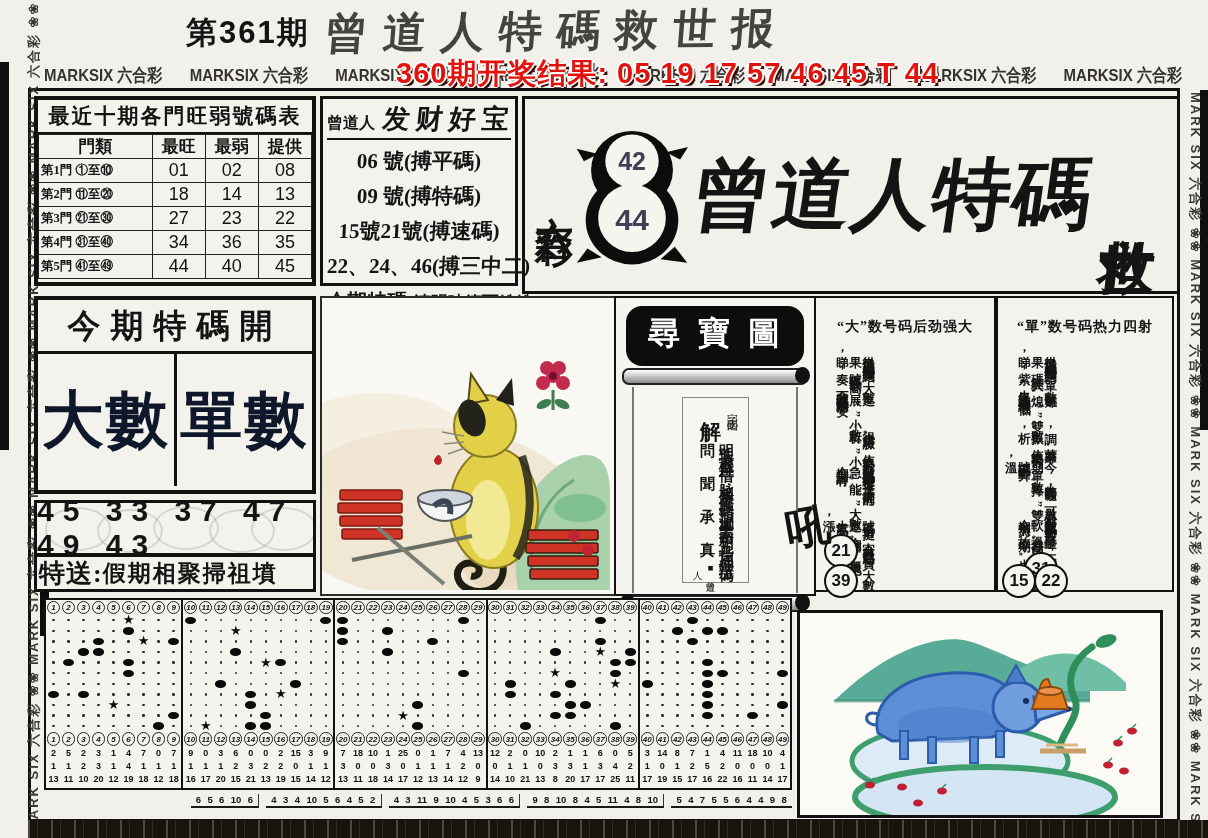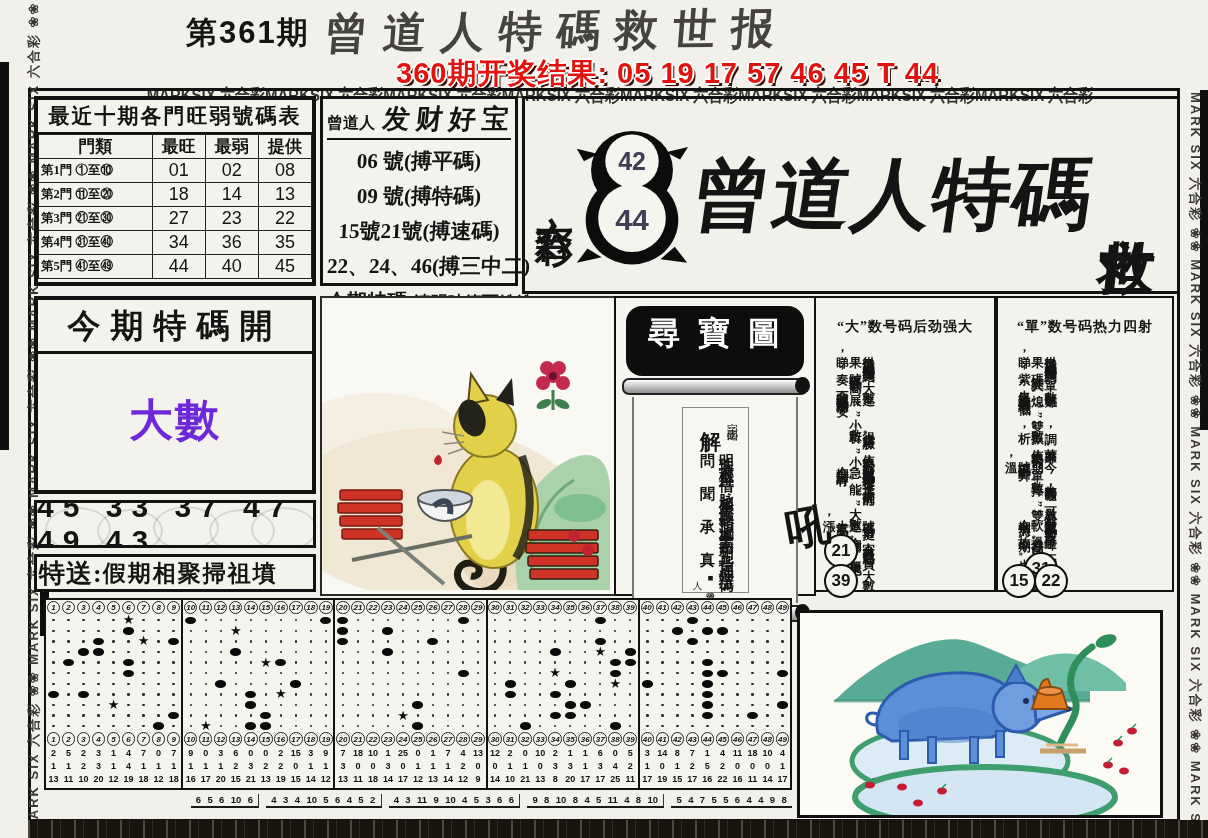--- a/index.html
+++ b/index.html
@@ -5,21 +5,21 @@
   html,body{margin:0;padding:0;}
   body{width:1208px;height:838px;background:#e9e7e1;font-family:"Liberation Serif","DejaVu Serif",serif;color:#141414;}
   #page{position:relative;width:1208px;height:838px;background:#f2f0ea;overflow:hidden;}
   .abs{position:absolute;}
   .box{position:absolute;border:3px solid #121212;background:#f4f2ec;box-sizing:border-box;}
   
   #issue{left:150px;top:12px;width:180px;font-size:31px;font-weight:700;letter-spacing:2px;margin-left:36px;}
   #issue b{font-family:"Liberation Sans",sans-serif;}
   #masthead{left:325px;top:2px;width:545px;font-size:43px;font-weight:600;letter-spacing:15px;color:#2e2c29;transform:rotate(-.6deg) skewX(-5deg);opacity:.88;}
   #tagline{left:878px;top:20px;width:300px;font-size:27px;font-weight:700;letter-spacing:3px;}
-  #brand-strip{left:45px;top:60px;width:1150px;height:30px;display:flex;justify-content:center;align-items:center;padding:0 6px;box-sizing:border-box;margin-top:20px;}
+  #brand-strip{left:38px;top:60px;width:1150px;height:30px;display:flex;justify-content:space-between;align-items:center;padding:0 6px;box-sizing:border-box;}
   #brand-strip span{font-family:"Liberation Sans",sans-serif;font-weight:700;font-size:15px;color:#35332f;transform:scaleY(1.15);white-space:nowrap;}
   #result-line{left:396px;top:54px;font-family:"Liberation Sans",sans-serif;font-weight:900;font-size:29px;letter-spacing:1px;color:#e2130c;white-space:nowrap;
     text-shadow:-2px 0 #fff,2px 0 #fff,0 -2px #fff,0 2px #fff,3px 3px 0 #3a0d08;}
   
   #frame{left:28px;top:88px;width:1152px;height:734px;border:3px solid #121212;background:transparent;box-sizing:border-box;}
   #leftbar{left:0;top:62px;width:9px;height:388px;background:#0f0f0f;}
   #rightbar{left:1200px;top:90px;width:8px;height:340px;background:#0f0f0f;}
   .vstrip{position:absolute;white-space:nowrap;font-family:"Liberation Sans",sans-serif;font-weight:700;font-size:13px;color:#3a3833;letter-spacing:2px;transform-origin:0 0;}
   #vstrip-left{left:25px;top:832px;transform:rotate(-90deg);}
   #vstrip-right{left:1204px;top:92px;transform:rotate(90deg);}
@@ -41,33 +41,33 @@
   #fortune-special span{font-size:17px;font-weight:700;}
   
   #logo-box{left:522px;top:96px;width:652px;height:192px;border:3px solid #121212;display:flex;align-items:center;}
   #logo-vert{writing-mode:vertical-rl;font-size:38px;font-weight:900;line-height:1;margin:0 2px 0 10px;letter-spacing:6px;}
   #logo-title{font-size:78px;font-weight:900;letter-spacing:2px;white-space:nowrap;transform:skewX(-8deg);margin-left:4px;}
   #logo-stack{writing-mode:vertical-rl;font-size:56px;font-weight:900;line-height:1;margin:0 14px;transform:skewX(-6deg);}
   
   #special-box{left:34px;top:296px;width:282px;height:198px;border:4px solid #121212;}
   #special-head{font-size:33px;font-weight:900;text-align:center;letter-spacing:10px;padding:4px 0 2px;}
   #special-cells{display:flex;height:132px;border-top:3px solid #121212;}
-  .special-cell{flex:1;border-right:3px solid #121212;display:flex;align-items:center;justify-content:center;font-size:44px;font-weight:900;color:#6d28d9;letter-spacing:2px;}
+  .special-cell{flex:1;border-right:3px solid #121212;display:flex;align-items:center;justify-content:center;font-size:62px;font-weight:900;color:#0f172a;letter-spacing:2px;}
   .special-cell:last-child{border-right:none;}
-  #numbers-box{left:34px;top:500px;width:282px;height:48px;border:3px solid #121212;display:flex;align-items:center;justify-content:center;overflow:hidden;}
+  #numbers-box{left:34px;top:500px;width:282px;height:56px;border:3px solid #121212;display:flex;align-items:center;justify-content:center;overflow:hidden;}
   #numbers-box .wm{position:absolute;border:2px solid rgba(40,40,40,.14);border-radius:50%;width:62px;height:40px;}
   #special-numbers{font-family:"Liberation Sans",sans-serif;font-size:30px;font-weight:700;letter-spacing:9px;position:relative;}
   #bonus-box{left:34px;top:554px;width:282px;height:38px;border:3px solid #121212;display:flex;align-items:center;padding:0 2px;white-space:nowrap;}
   #bonus-label{font-size:26px;font-weight:900;letter-spacing:1px;}
   #bonus-text{font-size:23px;font-weight:700;letter-spacing:2px;}
   
   #cat-box{left:320px;top:296px;width:292px;height:296px;border:2px solid #2a2a2a;background:#faf8f2;}
   
   #treasure{left:614px;top:296px;width:198px;height:296px;border:2px solid #121212;background:#f6f4ee;}
-  #treasure-title{margin:8px 10px 2px;background:#0d0d0d;border-radius:16px;color:#fff;font-size:32px;font-weight:900;text-align:center;letter-spacing:18px;padding:6px 0 20px 16px;}
+  #treasure-title{margin:8px 10px 2px;background:#0d0d0d;border-radius:16px;color:#fff;font-size:32px;font-weight:900;text-align:center;letter-spacing:18px;padding:6px 0 10px 16px;}
   .rod{margin:2px 6px;height:13px;background:linear-gradient(#ffffff,#8d8d8d);border:2px solid #222;border-radius:7px;position:relative;}
   .rod .knob{position:absolute;top:-3px;width:15px;height:17px;background:#111;border-radius:50%;}
   .knob.r{right:-4px;} .knob.l{left:-4px;}
   #scroll-paper{margin:0 16px;height:206px;border-left:2px solid #777;border-right:2px solid #777;background:#f8f6f0;display:flex;justify-content:center;}
   #scroll-inner{margin:10px 6px;border:1px solid #888;padding:6px 8px;writing-mode:vertical-rl;display:flex;}
   #scroll-intro{font-size:11px;letter-spacing:3px;margin-left:6px;}
   #scroll-intro .big{font-size:21px;font-weight:700;}
   .verse{font-size:15px;font-weight:600;letter-spacing:5px;margin:0 4px;}
   #scroll-sign{font-size:9.5px;margin-right:4px;align-self:flex-end;letter-spacing:1px;}
   
@@ -213,20 +213,21 @@
       <text x="64" y="129" text-anchor="middle" font-family="Liberation Sans,sans-serif" font-size="34" font-weight="700" fill="#3f3f55">44</text>
     </svg>
     <div id="logo-title">曾道人特碼</div>
     <div id="logo-stack">救世</div>
   </div>
 
   <div id="special-box" class="abs box">
     <div id="special-head">今期特碼開</div>
     <div id="special-cells">
       <div class="special-cell">大數</div>
+      <div class="special-cell">單數</div>
     </div>
   </div>
   <div id="numbers-box" class="abs box">
     <div class="wm" style="left:8px;top:4px;"></div>
     <div class="wm" style="left:60px;top:6px;"></div>
     <div class="wm" style="left:116px;top:3px;"></div>
     <div class="wm" style="left:172px;top:6px;"></div>
     <div class="wm" style="left:214px;top:4px;"></div>
     <div id="special-numbers">45 33 37 47 49 43</div>
   </div>

